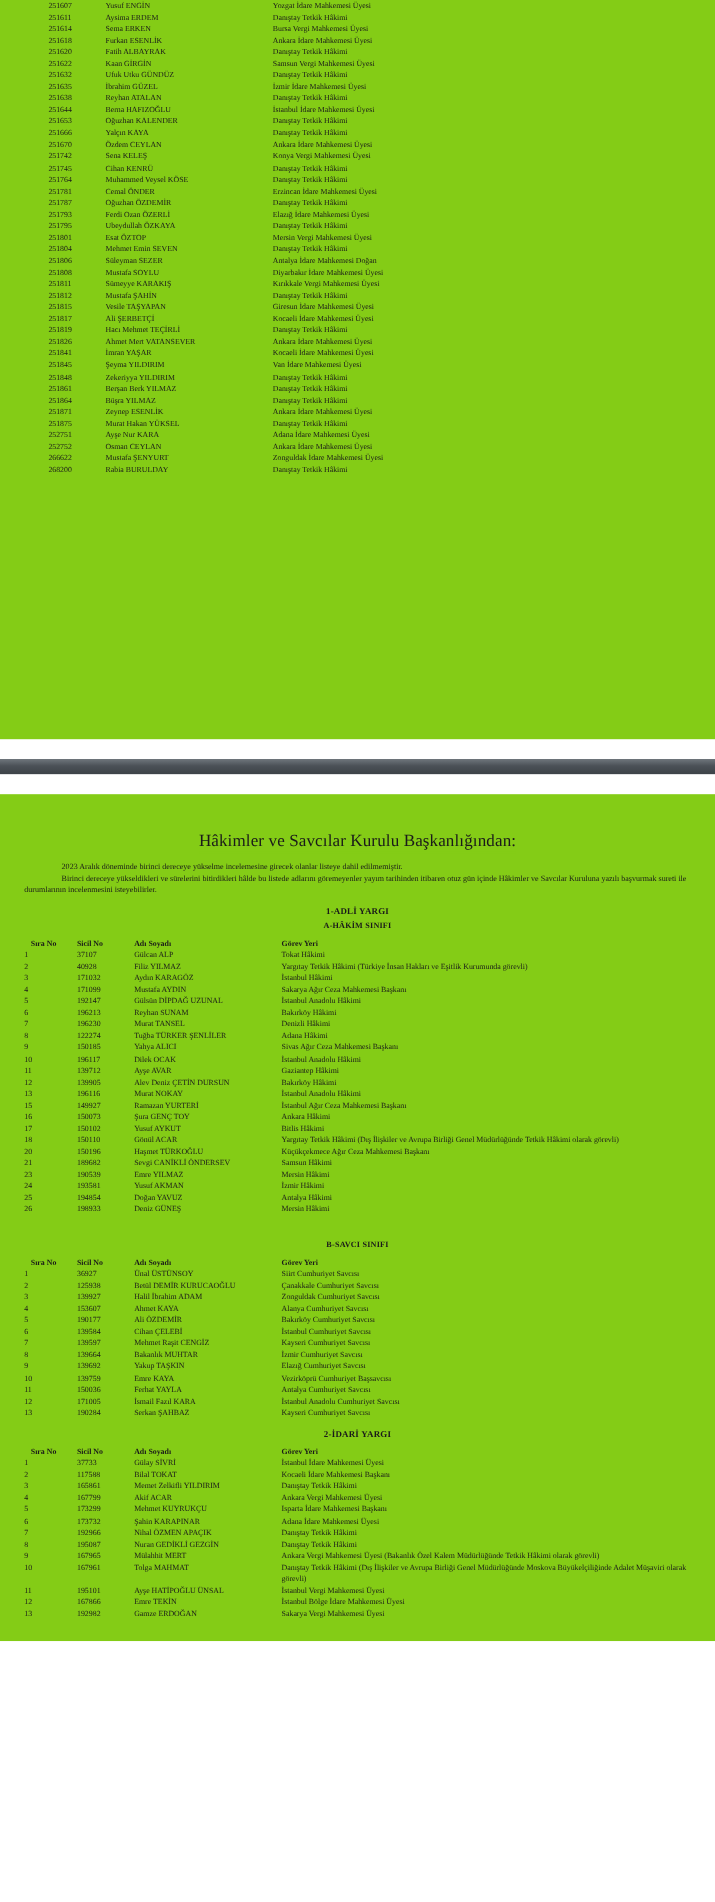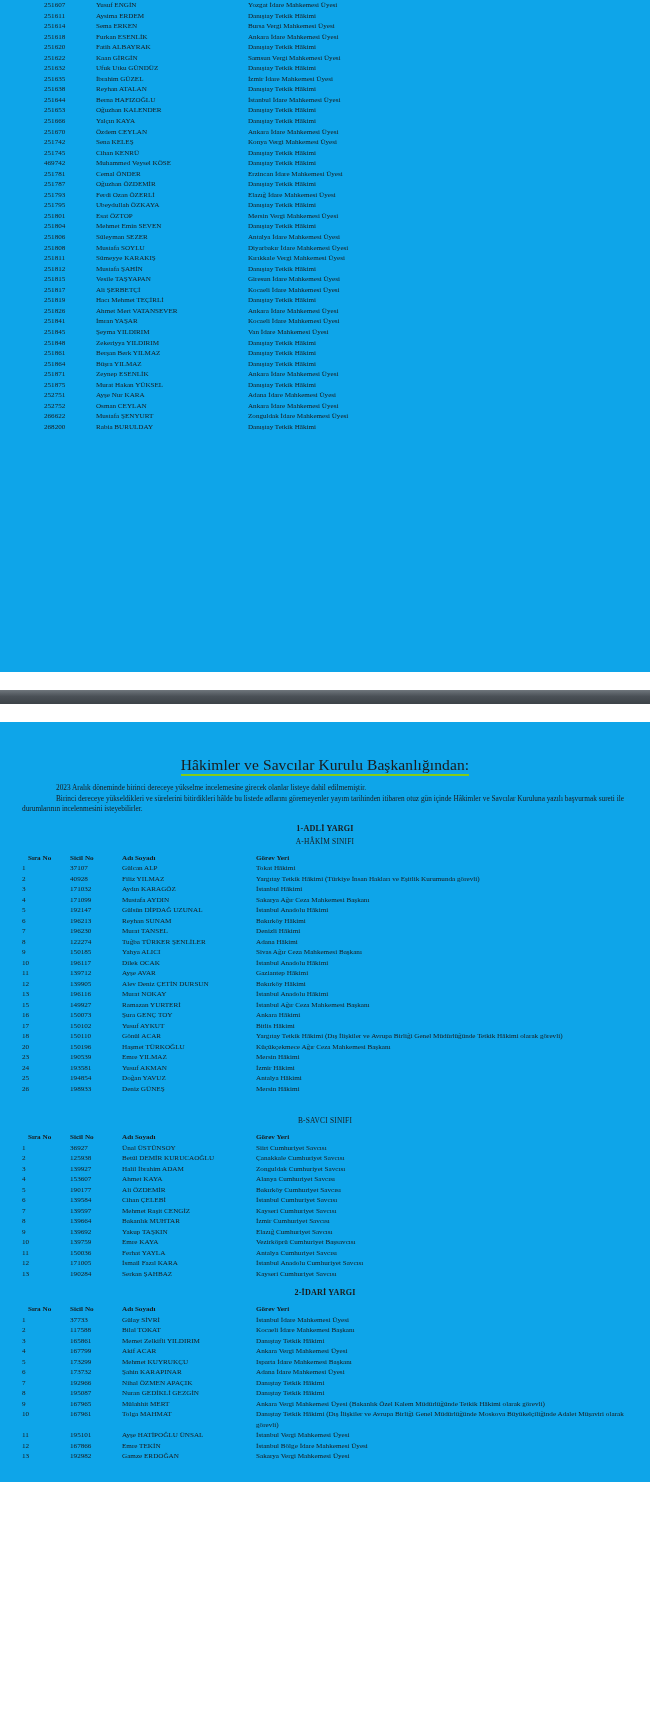--- a/index.html
+++ b/index.html
@@ -9,21 +9,21 @@
   }
   body {
     width: 650px;
     font-family: "Liberation Serif", "DejaVu Serif", serif;
     color: #1a1a1a;
     -webkit-font-smoothing: none;
   }
   .page {
     width: 650px;
     position: relative;
-    background: #0ea5e9;
+    background: #84cc16;
     box-sizing: border-box;
   }
   
   #page-one {
     padding: 0 0 0 0;
     height: 672px;
   }
   .cont-table {
     border-collapse: collapse;
     margin: 0;
@@ -89,21 +89,21 @@
 
   h2.section-heading {
     font-size: 8.1px;
     font-weight: bold;
     text-align: center;
     margin: 9px 0 0 0;
     letter-spacing: 0.2px;
   }
   h3.sub-heading {
     font-size: 7.4px;
-    font-weight: normal;
+    font-weight: bold;
     text-align: center;
     margin: 4px 0 0 0;
     letter-spacing: 0.2px;
   }
   h3.sub-heading.spaced-top { margin-top: 22px; }
 
   table.list {
     border-collapse: collapse;
     width: 100%;
     margin-top: 7px;
@@ -204,21 +204,21 @@
           <td class="c-sicil">251742</td>
           <td class="c-name">Sena KELEŞ</td>
           <td class="c-duty">Konya Vergi Mahkemesi Üyesi</td>
         </tr>
         <tr>
           <td class="c-sicil">251745</td>
           <td class="c-name">Cihan KENRÜ</td>
           <td class="c-duty">Danıştay Tetkik Hâkimi</td>
         </tr>
         <tr>
-          <td class="c-sicil">469742</td>
+          <td class="c-sicil">251764</td>
           <td class="c-name">Muhammed Veysel KÖSE</td>
           <td class="c-duty">Danıştay Tetkik Hâkimi</td>
         </tr>
         <tr>
           <td class="c-sicil">251781</td>
           <td class="c-name">Cemal ÖNDER</td>
           <td class="c-duty">Erzincan İdare Mahkemesi Üyesi</td>
         </tr>
         <tr>
           <td class="c-sicil">251787</td>
@@ -241,21 +241,21 @@
           <td class="c-duty">Mersin Vergi Mahkemesi Üyesi</td>
         </tr>
         <tr>
           <td class="c-sicil">251804</td>
           <td class="c-name">Mehmet Emin SEVEN</td>
           <td class="c-duty">Danıştay Tetkik Hâkimi</td>
         </tr>
         <tr>
           <td class="c-sicil">251806</td>
           <td class="c-name">Süleyman SEZER</td>
-          <td class="c-duty">Antalya İdare Mahkemesi Üyesi</td>
+          <td class="c-duty">Antalya İdare Mahkemesi Doğan</td>
         </tr>
         <tr>
           <td class="c-sicil">251808</td>
           <td class="c-name">Mustafa SOYLU</td>
           <td class="c-duty">Diyarbakır İdare Mahkemesi Üyesi</td>
         </tr>
         <tr>
           <td class="c-sicil">251811</td>
           <td class="c-name">Sümeyye KARAKIŞ</td>
           <td class="c-duty">Kırıkkale Vergi Mahkemesi Üyesi</td>
@@ -472,20 +472,26 @@
           <td class="col-name">Gönül ACAR</td>
           <td class="col-duty duty-wrap">Yargıtay Tetkik Hâkimi (Dış İlişkiler ve Avrupa Birliği Genel Müdürlüğünde Tetkik Hâkimi olarak görevli)</td>
         </tr>
         <tr>
           <td class="col-sira">20</td>
           <td class="col-sicil">150196</td>
           <td class="col-name">Haşmet TÜRKOĞLU</td>
           <td class="col-duty duty-wrap">Küçükçekmece Ağır Ceza Mahkemesi Başkanı</td>
         </tr>
         <tr>
+          <td class="col-sira">21</td>
+          <td class="col-sicil">189682</td>
+          <td class="col-name">Sevgi CANİKLİ ÖNDERSEV</td>
+          <td class="col-duty duty-wrap">Samsun Hâkimi</td>
+        </tr>
+        <tr>
           <td class="col-sira">23</td>
           <td class="col-sicil">190539</td>
           <td class="col-name">Emre YILMAZ</td>
           <td class="col-duty duty-wrap">Mersin Hâkimi</td>
         </tr>
         <tr>
           <td class="col-sira">24</td>
           <td class="col-sicil">193581</td>
           <td class="col-name">Yusuf AKMAN</td>
           <td class="col-duty duty-wrap">İzmir Hâkimi</td>

